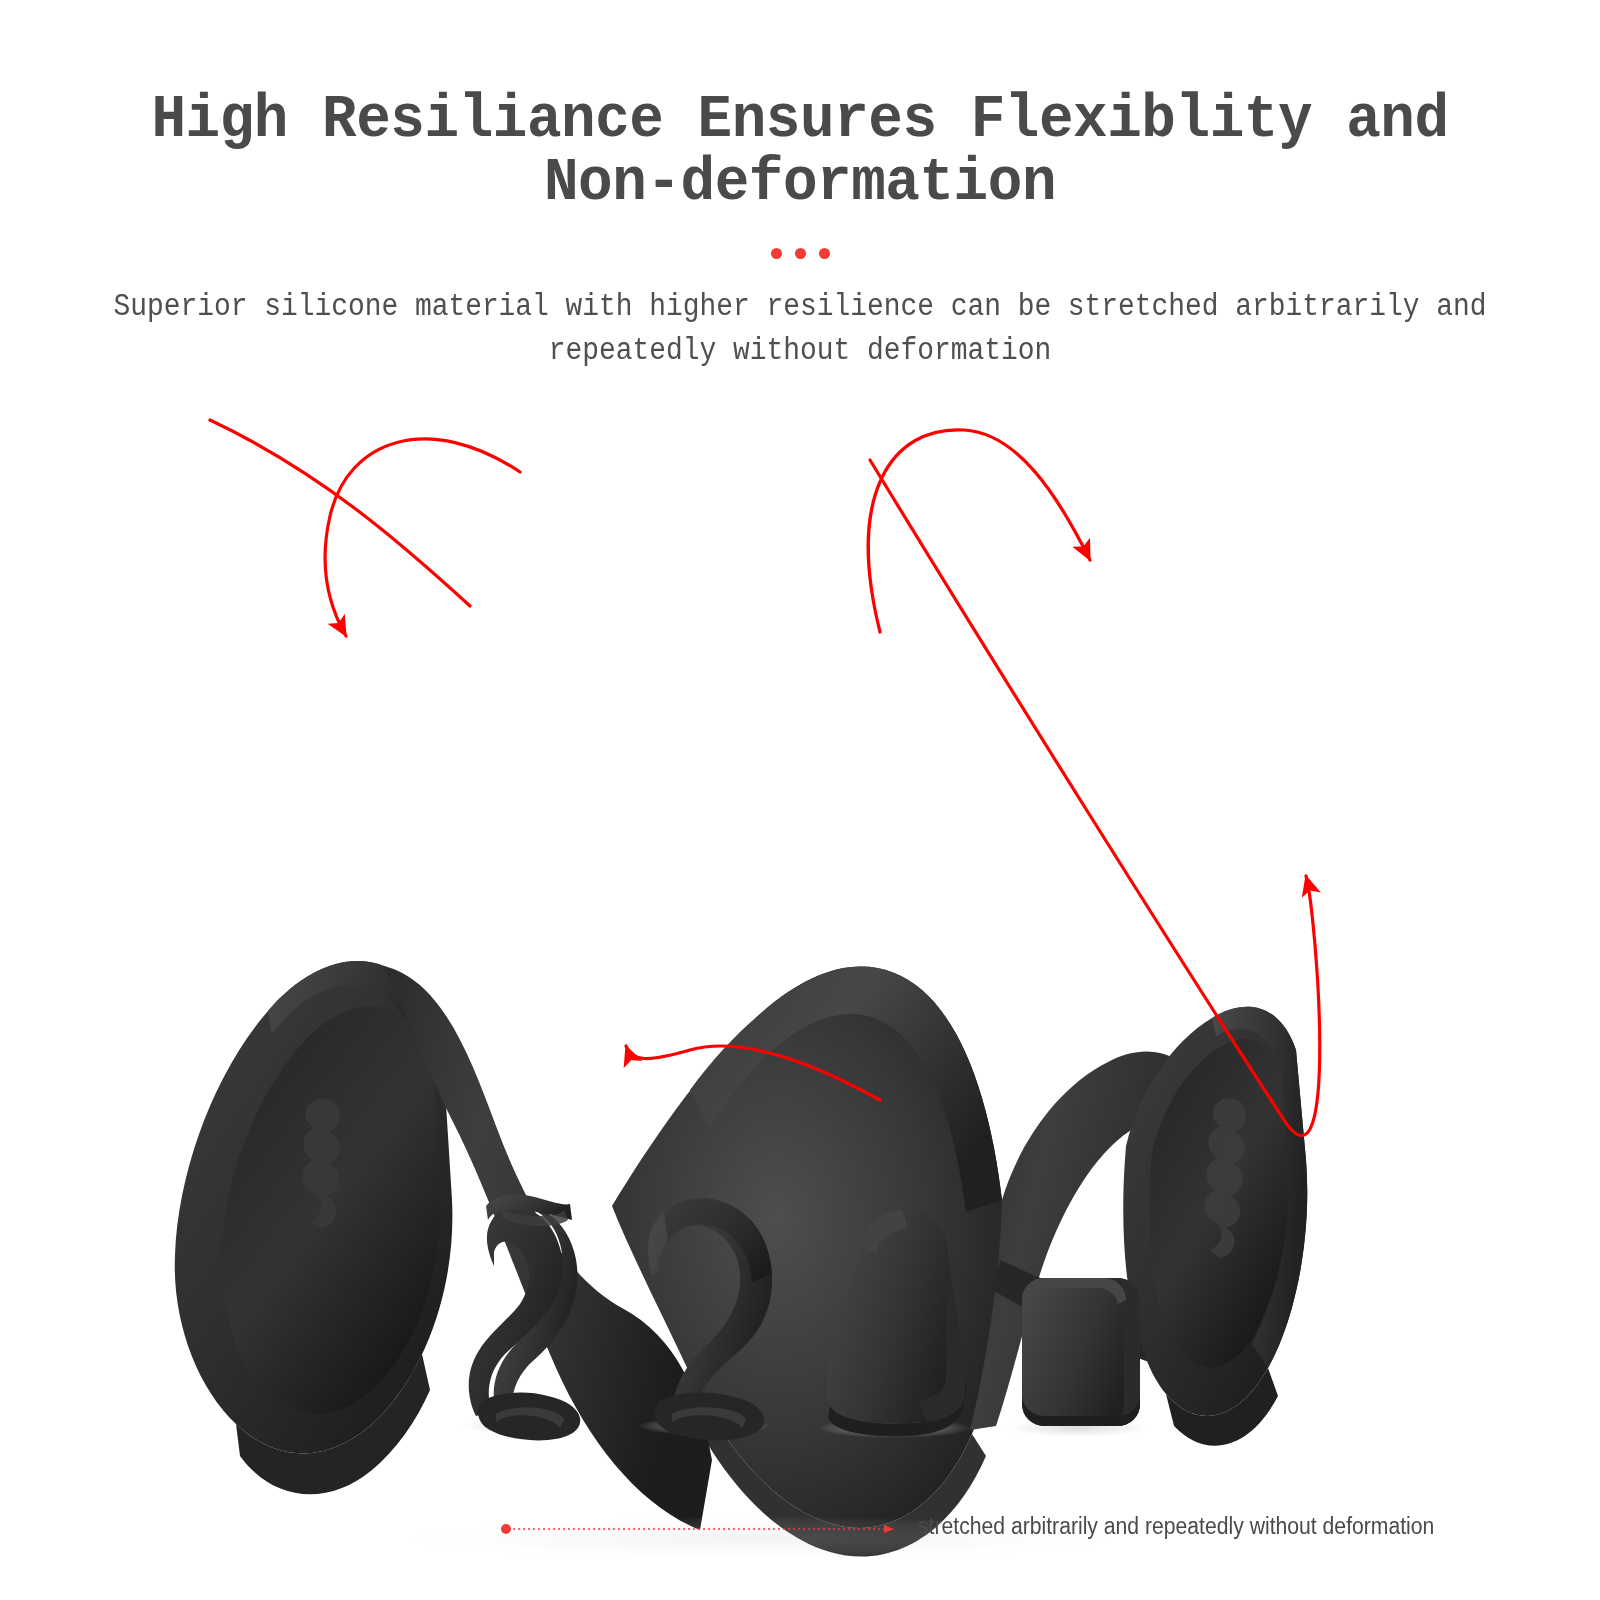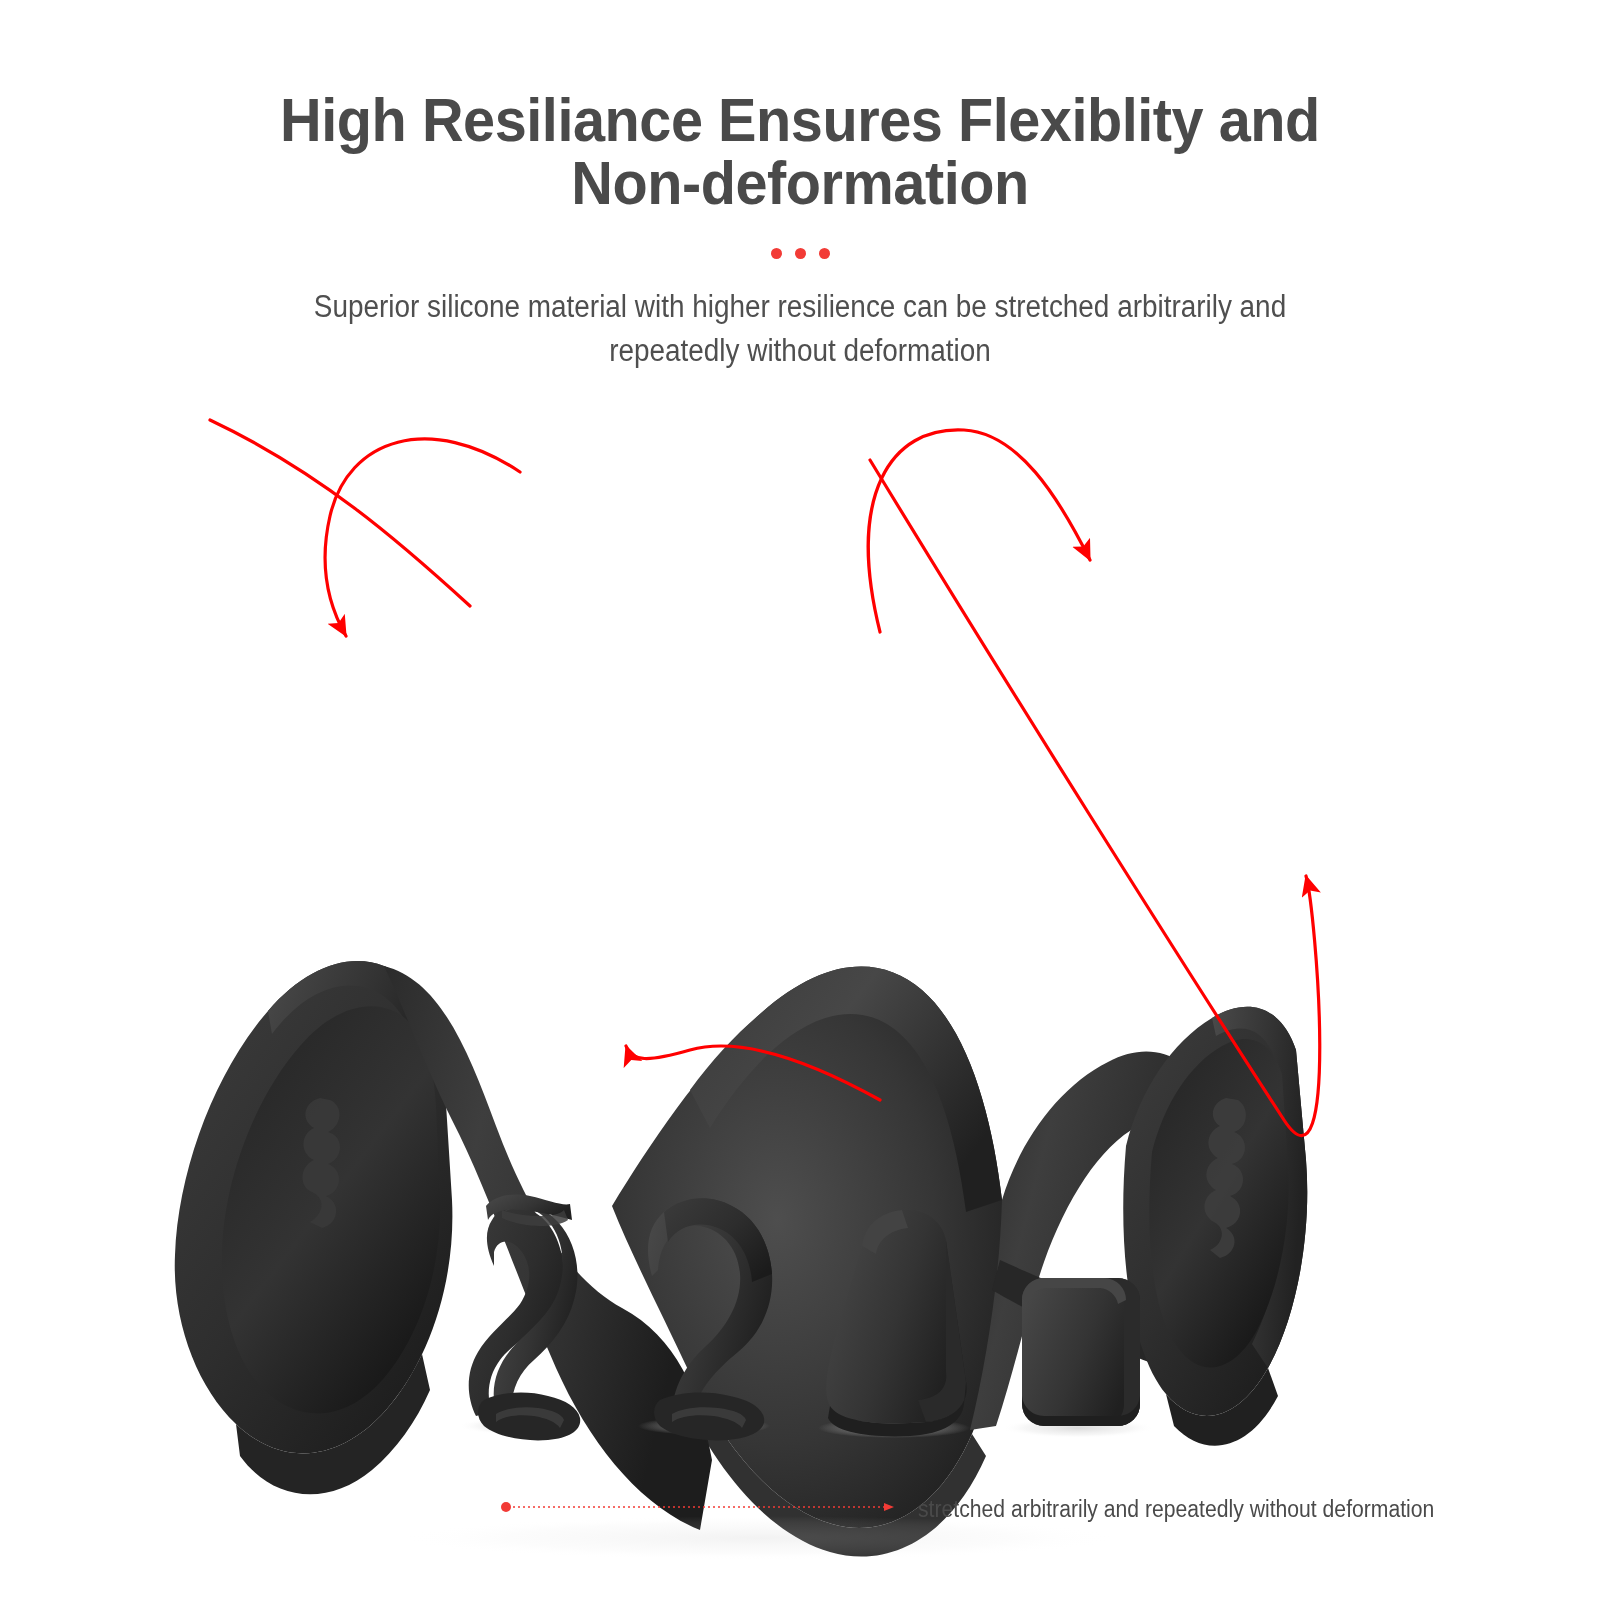--- a/index.html
+++ b/index.html
@@ -5,21 +5,21 @@
   * { margin:0; padding:0; box-sizing:border-box; }
   html,body { width:1600px; height:1600px; }
   body {
     background:#ffffff;
     font-family:"Liberation Sans", sans-serif;
     position:relative;
     overflow:hidden;
   }
 
   
-  .header { position:absolute; left:0; top:0; width:1600px; }
+  .header { position:absolute; left:0; top:0; width:1600px;font-family:Liberation Mono, monospace; }
 
   .title {
     text-align:center;
     color:#4a4a4a;
     font-weight:bold;
     font-size:62px;
     line-height:1.02;
     letter-spacing:-0.5px;
     padding-top:88px;
     transform:scaleX(0.93);
@@ -55,21 +55,21 @@
     left:0; top:400px;
     width:1600px; height:1200px;
   }
   .stage svg { display:block; width:1600px; height:1200px; }
 
   
   .caption-row {
     position:absolute;
     left:500px; top:1496px;
     width:1000px; height:44px;
-    display:flex; align-items:flex-start;
+    display:flex; align-items:flex-end;
   }
   .caption-text {
     color:#4a4a4a;
     font-size:23px;
     white-space:nowrap;
     transform:scaleX(0.92);
     transform-origin:left center;
     margin-left:18px;
   }
   .arrow-track { position:relative; width:400px; height:22px; }

